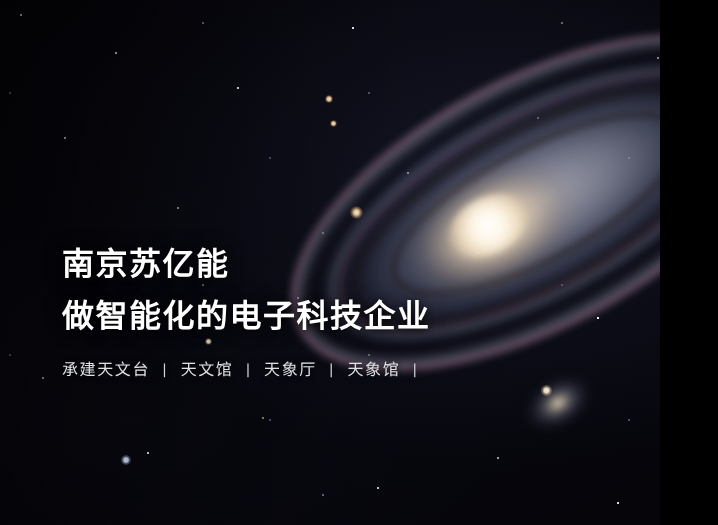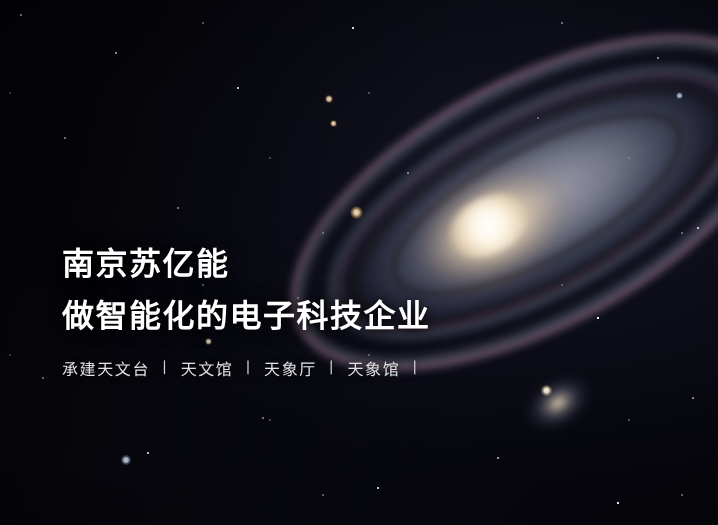--- a/index.html
+++ b/index.html
@@ -7,21 +7,21 @@
     margin: 0;
     padding: 0;
     background: #000;
   }
   body {
     font-family: "Liberation Sans", "DejaVu Sans", sans-serif;
   }
 
   .banner {
     position: relative;
-    width: 718px;
+    width: 660px;
     height: 525px;
     overflow: hidden;
     background: #6d28d9;
     user-select: none;
   }
 
   
   .sky {
     position: absolute;
     inset: 0;
@@ -275,21 +275,21 @@
     letter-spacing: 1.5px;
     margin: 0 0 20px 0;
     text-shadow: 0 1px 7px rgba(0,0,0,0.75), 0 0 18px rgba(0,0,0,0.5);
     white-space: nowrap;
   }
   .headline-2 {
     margin-bottom: 24px;
   }
   .subtitle {
     display: flex;
-    align-items: flex-start;
+    align-items: flex-end;
     color: #dfe1e4;
     font-size: 16px;
     font-weight: normal;
     letter-spacing: 1.6px;
     text-shadow: 0 1px 6px rgba(0,0,0,0.8);
     white-space: nowrap;
   }
   .sub-item { display: inline-block; }
   .sub-sep {
     display: inline-block;

